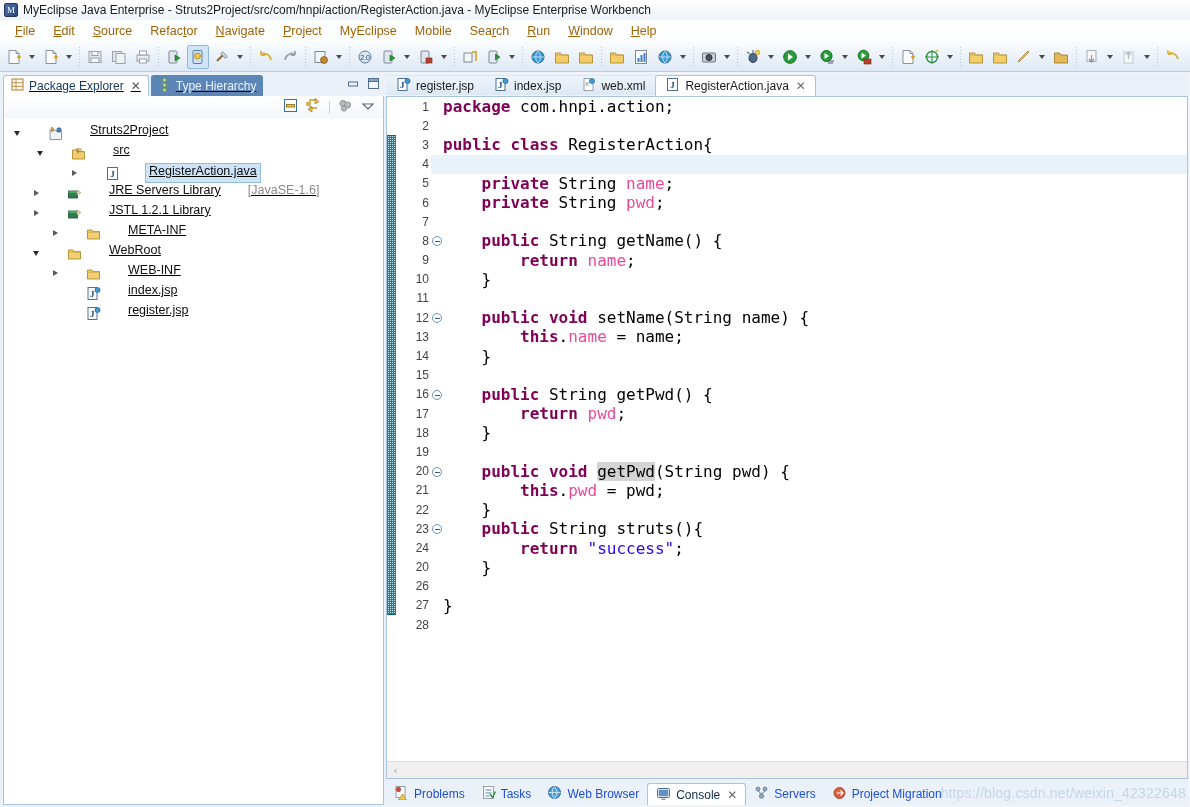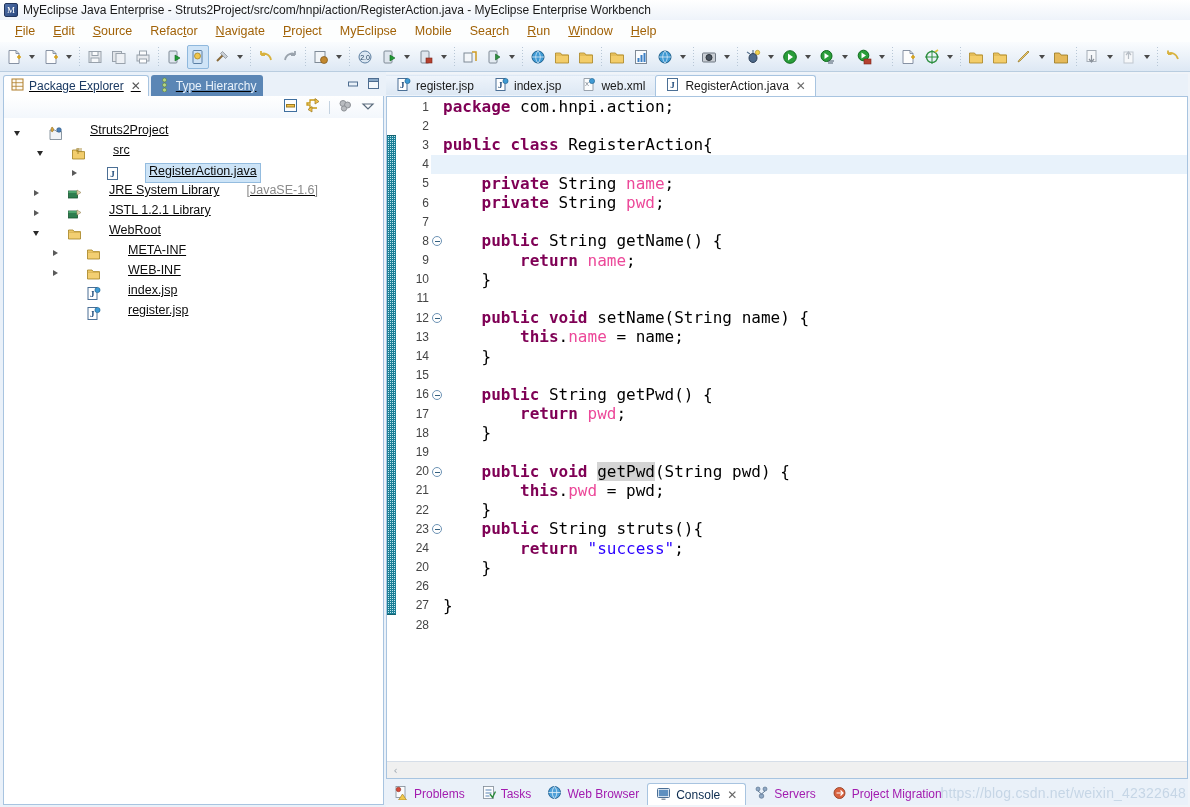--- a/index.html
+++ b/index.html
@@ -165,21 +165,21 @@
     height:17px; flex:0 0 17px; background:#f0f0f0; border-top:1px solid #d6dee8;
     display:flex; align-items:center;
   }
   #ed-hscroll .arw { width:17px; text-align:center; color:#9aa4ae; font-size:10px;
                      font-family:"DejaVu Sans", sans-serif;}
 
   
   #bottom-pane { height:26px; flex:0 0 26px; display:flex; align-items:flex-end;
                  background:#eaf1f9; position:relative; }
   .btab { height:22px; display:flex; align-items:center; gap:5px; padding:0 8px;
-          font-size:12px; color:#a21caf; }
+          font-size:12px; color:#1d4ed8; }
   .btab.sel { background:#fff; border:1px solid #a8c4e0; border-bottom:none;
               border-top-left-radius:3px; border-top-right-radius:3px; color:#0b2b4f;}
   .btab .x { color:#666; margin-left:2px; font-family:"DejaVu Sans",sans-serif;}
   #watermark {
     position:absolute; right:2px; bottom:4px;
     font-size:14px; color:#c6d6e6; letter-spacing:0.2px;
     font-family:"Liberation Sans", sans-serif;
   }
 </style>
 </head>
@@ -605,59 +605,59 @@
             <span class="tw">
               <i class="chev"></i>
             </span>
             <span class="ic">
               <svg width="15" height="15" viewBox="0 0 15 15">
                 <rect x="1.5" y="5" width="9" height="7" fill="#2e7d4e" stroke="#17542f" stroke-width=".8"></rect>
                 <rect x="1.5" y="5" width="9" height="2" fill="#4da36c"></rect>
                 <path d="M10 4 l4 2.5 l-4 2.5 z" fill="#e6d9b4" stroke="#9b8a5a" stroke-width=".6"></path>
               </svg>
             </span>
-            <span class="lb">JRE System Library</span>
+            <span class="lb">JRE Servers Library</span>
             <span class="dim" style="padding-left: 4px;"> [JavaSE-1.6]</span>
           </div>
           <div class="trow" style="padding-left: 25px;">
             <span class="tw">
               <i class="chev"></i>
             </span>
             <span class="ic">
               <svg width="15" height="15" viewBox="0 0 15 15">
                 <rect x="1.5" y="5" width="9" height="7" fill="#2e7d4e" stroke="#17542f" stroke-width=".8"></rect>
                 <rect x="1.5" y="5" width="9" height="2" fill="#4da36c"></rect>
                 <path d="M10 4 l4 2.5 l-4 2.5 z" fill="#e6d9b4" stroke="#9b8a5a" stroke-width=".6"></path>
               </svg>
             </span>
             <span class="lb">JSTL 1.2.1 Library</span>
           </div>
+          <div class="trow" style="padding-left: 44px;">
+            <span class="tw">
+              <i class="chev"></i>
+            </span>
+            <span class="ic">
+              <svg width="15" height="15" viewBox="0 0 15 15">
+                <path d="M1.5 4 h4.5 l1.2 1.6 h6.3 v7.4 h-12 z" fill="#f3cf72" stroke="#a2801f" stroke-width=".8"></path>
+                <path d="M1.5 6.2 h12" fill="none" stroke="#c9a43d" stroke-width=".7"></path>
+              </svg>
+            </span>
+            <span class="lb">META-INF</span>
+          </div>
           <div class="trow" style="padding-left: 25px;">
             <span class="tw">
               <i class="chevdown"></i>
             </span>
             <span class="ic">
               <svg width="15" height="15" viewBox="0 0 15 15">
                 <path d="M1.5 4 h4.5 l1.2 1.6 h6.3 v7.4 h-12 z" fill="#f3cf72" stroke="#a2801f" stroke-width=".8"></path>
                 <path d="M1.5 6.2 h12" fill="none" stroke="#c9a43d" stroke-width=".7"></path>
               </svg>
             </span>
             <span class="lb">WebRoot</span>
-          </div>
-          <div class="trow" style="padding-left: 44px;">
-            <span class="tw">
-              <i class="chev"></i>
-            </span>
-            <span class="ic">
-              <svg width="15" height="15" viewBox="0 0 15 15">
-                <path d="M1.5 4 h4.5 l1.2 1.6 h6.3 v7.4 h-12 z" fill="#f3cf72" stroke="#a2801f" stroke-width=".8"></path>
-                <path d="M1.5 6.2 h12" fill="none" stroke="#c9a43d" stroke-width=".7"></path>
-              </svg>
-            </span>
-            <span class="lb">META-INF</span>
           </div>
           <div class="trow" style="padding-left: 44px;">
             <span class="tw">
               <i class="chev"></i>
             </span>
             <span class="ic">
               <svg width="15" height="15" viewBox="0 0 15 15">
                 <path d="M1.5 4 h4.5 l1.2 1.6 h6.3 v7.4 h-12 z" fill="#f3cf72" stroke="#a2801f" stroke-width=".8"></path>
                 <path d="M1.5 6.2 h12" fill="none" stroke="#c9a43d" stroke-width=".7"></path>
               </svg>

